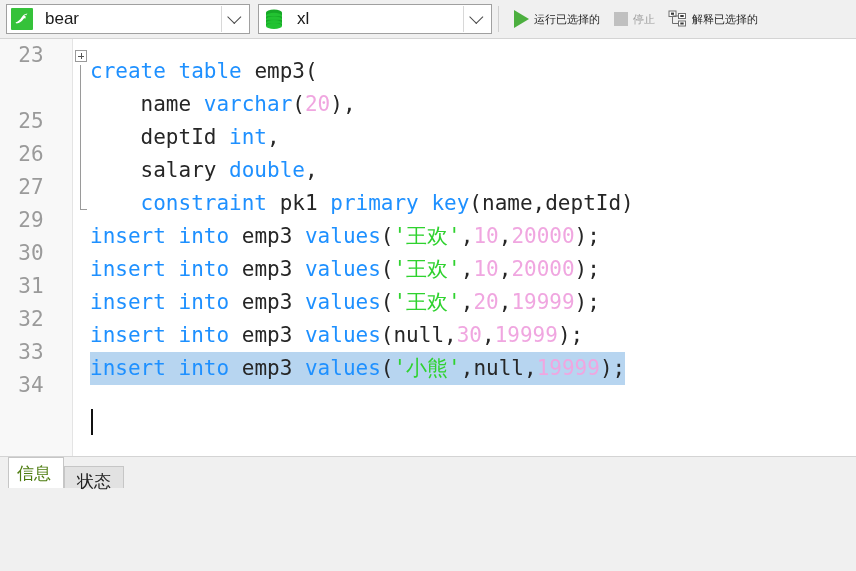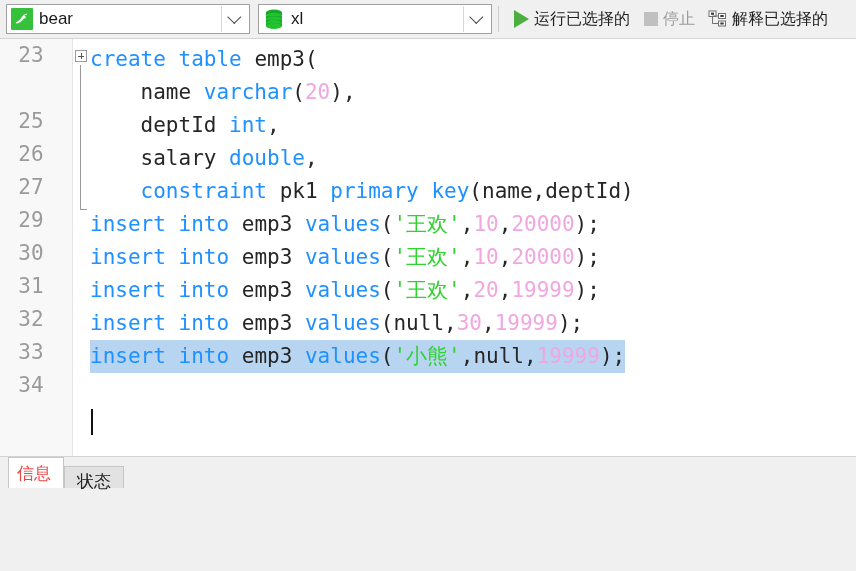--- a/index.html
+++ b/index.html
@@ -40,21 +40,21 @@
   .combo-db   { width: 234px; margin-left: 8px; }
   .combo-icon {
     width: 22px; height: 22px;
     margin-left: 4px;
     flex: 0 0 auto;
     position: relative;
   }
   .combo-label {
     font-size: 17px;
     color: #1a1a1a;
-    margin-left: 6px;
+    margin-left: 12px;
     font-family: "Liberation Sans", sans-serif;
     white-space: nowrap;
     overflow: hidden;
   }
   .combo-arrow-box {
     position: absolute;
     right: 1px; top: 1px; bottom: 1px;
     width: 26px;
     background: #ffffff;
     border-left: 1px solid #d8d8d8;
@@ -75,21 +75,21 @@
   }
   .tb-btn {
     display: flex;
     align-items: center;
     height: 30px;
     padding: 0 3px;
     margin-left: 2px;
     white-space: nowrap;
   }
   .tb-btn-text {
-    font-size: 16px;
+    font-size: 11px;
     color: #1f1f1f;
     margin-left: 5px;
     font-family: "Liberation Sans", sans-serif;
   }
   .tb-btn.disabled .tb-btn-text { color: #9a9a9a; }
   .play-tri {
     width: 0; height: 0;
     border-left: 15px solid #4caf3f;
     border-top: 9px solid transparent;
     border-bottom: 9px solid transparent;
@@ -142,21 +142,21 @@
     left: 0; top: 0;
     width: 62px;
     text-align: center;
     font-family: "DejaVu Sans Mono", monospace;
     font-size: 21px;
     color: #9a9a9a;
     line-height: 33px;
   }
   .code {
     position: absolute;
-    left: 90px; top: 4px;
+    left: 90px; top: 16px;
     font-family: "DejaVu Sans Mono", monospace;
     font-size: 21px;
     line-height: 33px;
     color: #262626;
     letter-spacing: 0px;
   }
   .kw   { color: #1e90ff; }
   .num  { color: #f0a6e0; }
   .str  { color: #2fd22f; }
   .idn  { color: #262626; }
@@ -234,21 +234,21 @@
     border: 1px solid #c6c6c6;
     border-bottom: none;
     background: #e2e2e2;
     box-sizing: border-box;
     font-family: "Liberation Sans", sans-serif;
   }
   .tab.active {
     background: #ffffff;
     height: 31px;
     line-height: 31px;
-    color: #ef4444;
+    color: #4d7c0f;
     padding-left: 8px;
   }
   .msgarea {
     flex: 1 1 auto;
     background: #ffffff;
     border-top: 1px solid #c6c6c6;
     padding: 7px 0 0 8px;
     box-sizing: border-box;
     overflow: hidden;
   }

